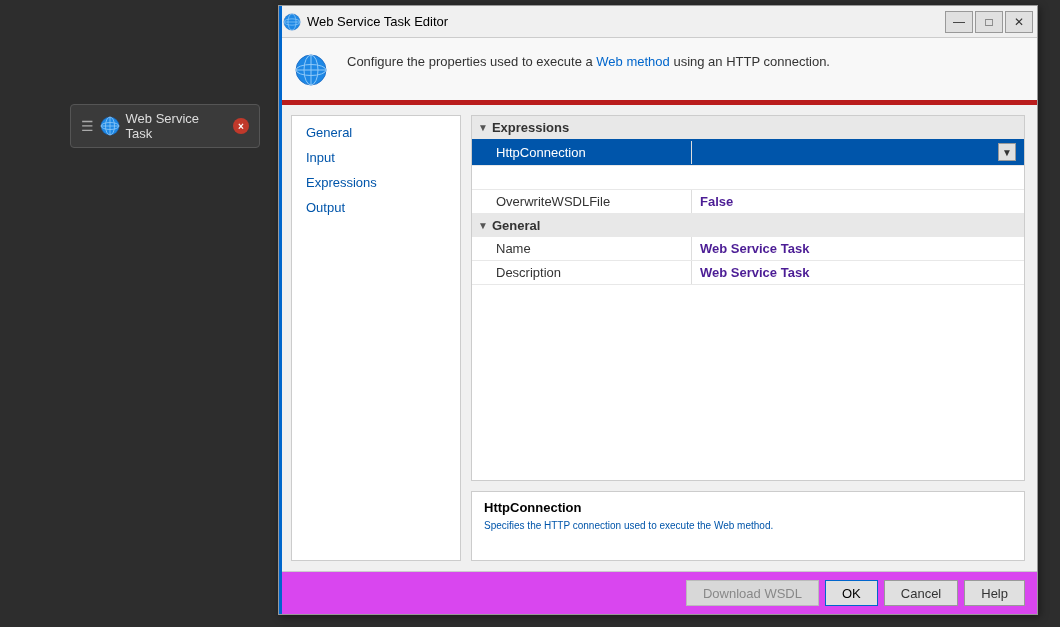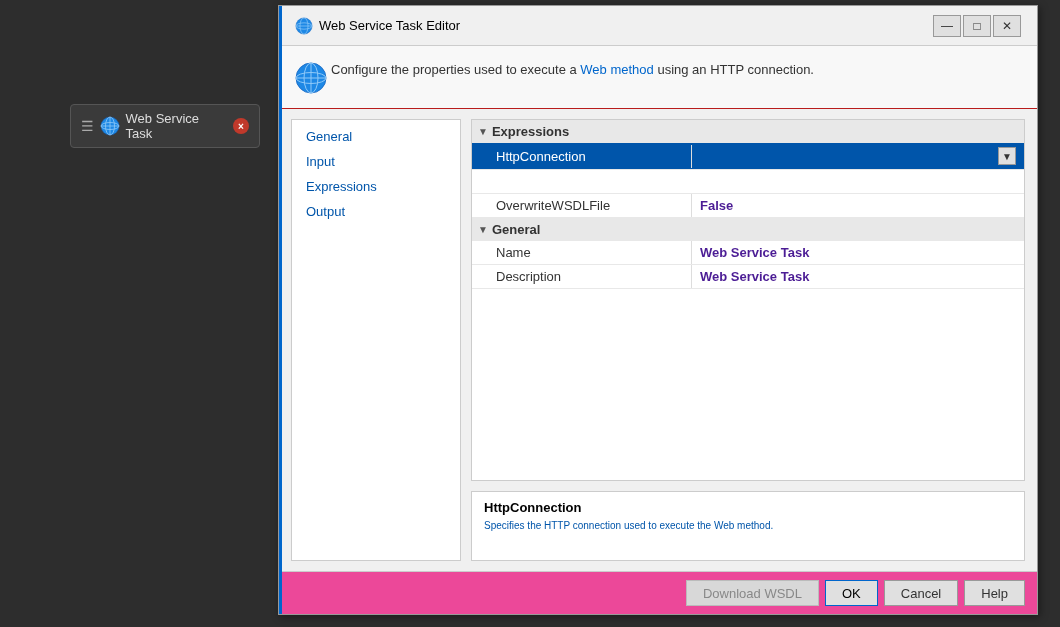--- a/index.html
+++ b/index.html
@@ -65,25 +65,25 @@
       background: #f0f0f0;
       border: 1px solid #999;
       box-shadow: 2px 2px 8px rgba(0,0,0,0.4);
       display: flex;
       flex-direction: column;
     }
 
     .dialog-titlebar {
       background: #f0f0f0;
       border-bottom: 1px solid #ccc;
-      padding: 6px 16px;
+      padding: 6px 4px;
       display: flex;
       align-items: center;
       gap: 6px;
-      height: 40px;
+      height: 32px;
       flex-shrink: 0;
     }
     .dialog-titlebar .title-globe {
       width: 18px;
       height: 18px;
       flex-shrink: 0;
     }
     .dialog-title-text {
       font-size: 13px;
       color: #000;
@@ -104,23 +104,23 @@
       cursor: pointer;
       font-size: 12px;
       color: #333;
     }
 
     
     .dialog-header {
       padding: 14px 16px;
       display: flex;
       align-items: flex-start;
-      gap: 4px;
+      gap: 20px;
       background: #f8f8f8;
-      border-bottom: 1px solid #b91c1c;
+      border-bottom: 5px solid #b91c1c;
       flex-shrink: 0;
     }
     .dialog-header-globe {
       width: 32px;
       height: 32px;
       flex-shrink: 0;
       margin-top: 2px;
     }
     .dialog-header-text {
       font-size: 13px;
@@ -253,21 +253,21 @@
     }
 
     
     .dialog-footer {
       padding: 8px 12px;
       display: flex;
       justify-content: flex-end;
       align-items: center;
       gap: 6px;
       border-top: 1px solid #ccc;
-      background: #ec4899;
+      background: #d946ef;
       flex-shrink: 0;
     }
     .footer-btn {
       height: 26px;
       padding: 0 16px;
       border: 1px solid #999;
       background: #e0e0e0;
       cursor: pointer;
       font-size: 13px;
       color: #333;

